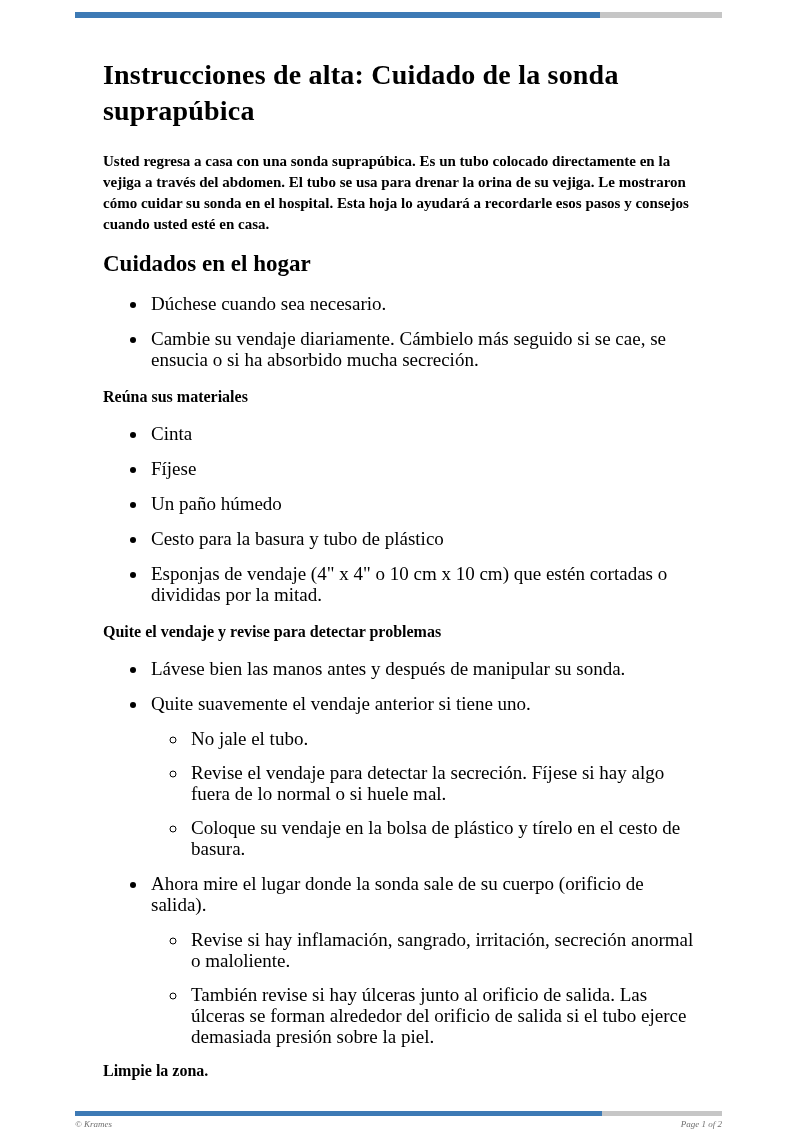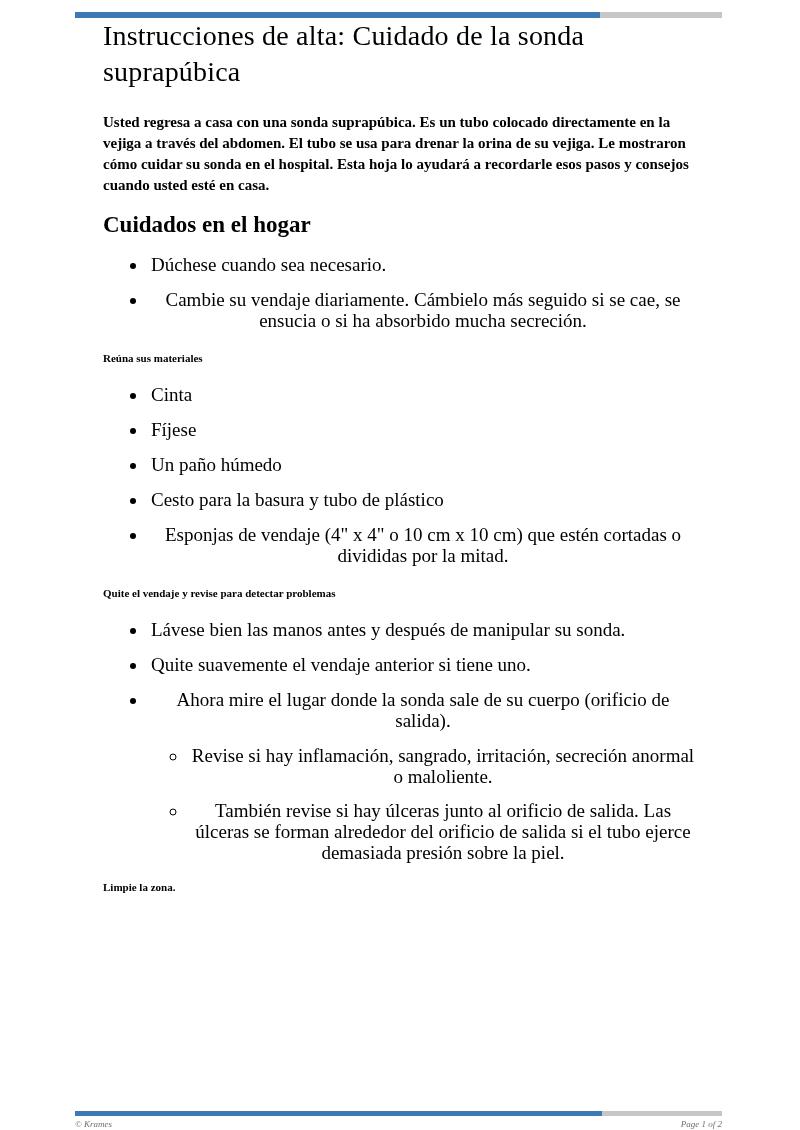--- a/index.html
+++ b/index.html
@@ -20,50 +20,51 @@
   .rule .seg-gray { height: 100%; flex: 1; }
   .top-rule { height: 6px; margin-top: 12px; }
   .top-rule .seg-blue { width: 525px; }
 
   .content {
     padding: 0 105px 0 103px;
   }
   h1.title {
     font-size: 28px;
     line-height: 36px;
-    font-weight: normal;
+    font-weight: bold;
+    margin-top: 39px;
     letter-spacing: 0.2px;
   }
   p.intro {
     font-size: 15px;
     line-height: 21px;
     margin-top: 22px;
     font-weight: bold;
   }
   h2.section {
     font-size: 23px;
     line-height: 26px;
     font-weight: bold;
     margin-top: 16px;
   }
   h3.subsection {
-    font-size: 11px;
+    font-size: 16px;
     line-height: 20px;
     font-weight: bold;
     margin-top: 17px;
   }
   ul.lvl1 {
     list-style-type: disc;
     margin-top: 16px;
     padding-left: 45px;
     font-size: 19px;
     line-height: 21px;
   }
   ul.lvl1 > li { margin-bottom: 14px; padding-left: 3px; }
-  ul.lvl1 > li:last-child { margin-bottom: 0; text-align: center; }
+  ul.lvl1 > li:last-child { margin-bottom: 0; }
   ul.lvl2 {
     list-style-type: circle;
     margin-top: 14px;
     margin-bottom: 14px;
     padding-left: 37px;
   }
   ul.lvl2 > li { margin-bottom: 13px; padding-left: 3px; }
   ul.lvl2 > li:last-child { margin-bottom: 0; }
   .mt-list { margin-top: 15px; }
   h3.last { margin-top: 9px; }
@@ -119,20 +120,25 @@
       <li>Cesto para la basura y tubo de plástico</li>
       <li>Esponjas de vendaje (4" x 4" o 10 cm x 10 cm) que estén cortadas o divididas por la mitad.</li>
     </ul>
 
     <h3 class="subsection">Quite el vendaje y revise para detectar problemas</h3>
 
     <ul class="lvl1 mt-list">
       <li>Lávese bien las manos antes y después de manipular su sonda.</li>
       <li>
         <span>Quite suavemente el vendaje anterior si tiene uno.</span>
+        <ul class="lvl2">
+          <li>No jale el tubo.</li>
+          <li>Revise el vendaje para detectar la secreción. Fíjese si hay algo fuera de lo normal o si huele mal.</li>
+          <li>Coloque su vendaje en la bolsa de plástico y tírelo en el cesto de basura.</li>
+        </ul>
       </li>
       <li>
         <span>Ahora mire el lugar donde la sonda sale de su cuerpo (orificio de salida).</span>
         <ul class="lvl2">
           <li>Revise si hay inflamación, sangrado, irritación, secreción anormal o maloliente.</li>
           <li>También revise si hay úlceras junto al orificio de salida. Las úlceras se forman alrededor del orificio de salida si el tubo ejerce demasiada presión sobre la piel.</li>
         </ul>
       </li>
     </ul>
 

